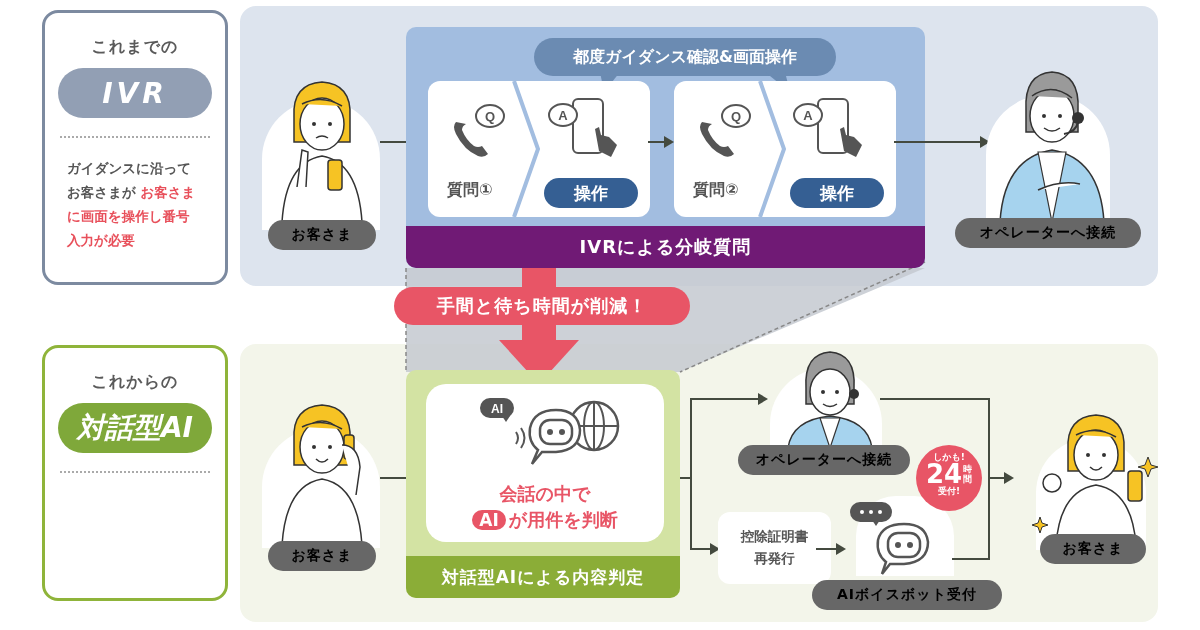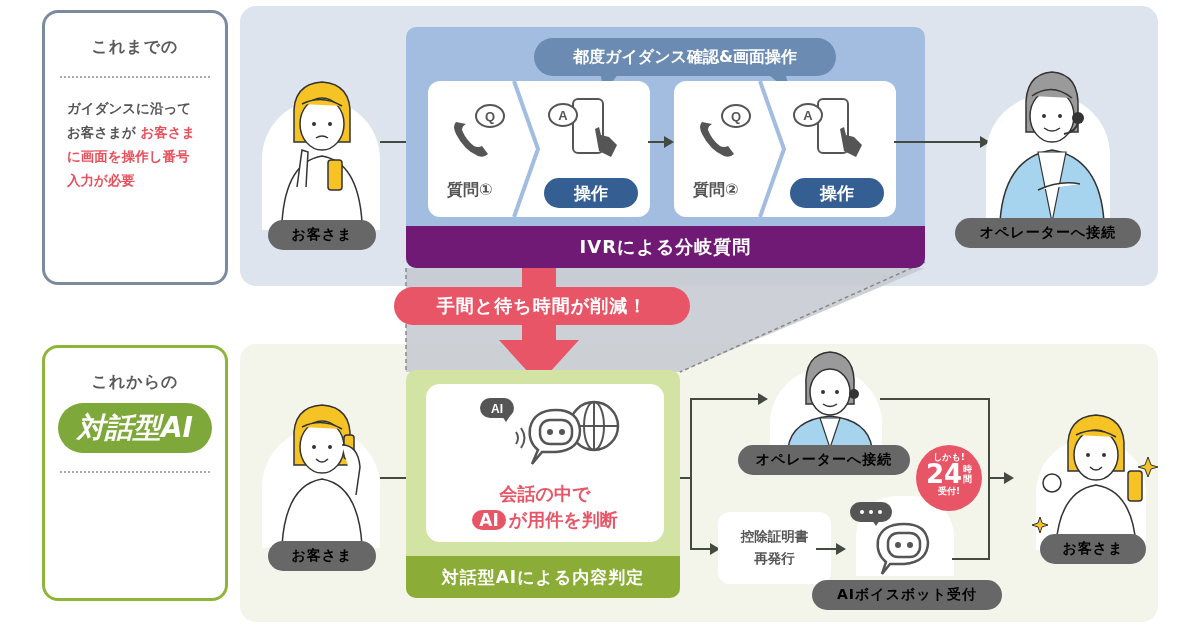--- a/index.html
+++ b/index.html
@@ -25,31 +25,32 @@
   .card{position:absolute;background:#fff;border-radius:12px}
   .qlabel{position:absolute;font-size:16px;font-weight:bold;color:#555}
   .opbtn{position:absolute;width:94px;height:30px;border-radius:15px;background:#355f93;color:#fff;font-size:17px;font-weight:bold;display:flex;align-items:center;justify-content:center}
   .arch{position:absolute;background:#fff;border-radius:60px 60px 0 0}
   .tag{position:absolute;height:30px;border-radius:15px;background:#676767;color:#000000;font-size:14px;font-weight:bold;display:flex;align-items:center;justify-content:center;padding:0 14px;white-space:nowrap;letter-spacing:1px}
   .line{position:absolute;background:#444a3f}
   .arrowhead{position:absolute;width:0;height:0;border-top:6px solid transparent;border-bottom:6px solid transparent;border-left:10px solid #444a3f}
   .cut{position:absolute;left:394px;top:287px;width:296px;height:38px;border-radius:19px;background:#e85566;color:#fff;font-size:18px;font-weight:bold;display:flex;align-items:center;justify-content:center;letter-spacing:1px}
   .ai-box{position:absolute;left:406px;top:370px;width:274px;height:228px;background:#d3e3a3;border-radius:10px;overflow:hidden}
   .ai-foot{position:absolute;left:0;bottom:0;width:100%;height:42px;background:#8bad37;color:#fff;font-size:17px;font-weight:bold;display:flex;align-items:center;justify-content:center;letter-spacing:1px}
-  .ai-card{position:absolute;left:20px;top:14px;width:238px;height:158px;background:#fff;border-radius:14px}
+  .ai-card{position:absolute;left:20px;top:14px;width:238px;height:158px;background:#fff;border-radius:20px}
   .ai-text{position:absolute;left:0;width:100%;text-align:center;color:#e85566;font-size:18px;font-weight:bold}
   .ai-chip{display:inline-block;background:#e85566;color:#fff;border-radius:12px;padding:0 7px;margin-right:3px;font-size:17px}
   .smallcard{position:absolute;left:718px;top:512px;width:113px;height:72px;background:#fff;border-radius:12px;color:#555;font-size:13.5px;font-weight:bold;text-align:center;line-height:22px;padding-top:13px}
   .badge24{position:absolute;left:916px;top:445px;width:66px;height:66px;border-radius:50%;background:#e85566;color:#fff;text-align:center}
 </style>
 </head>
 <body>
 
 <div class="side top">
   <div class="cap">これまでの</div>
+  <div class="pill">IVR</div>
   <div class="dots"></div>
   <div class="desc">
     <span>ガイダンスに沿って</span><br>
     <span>お客さまが </span><span class="red">お客さま</span><br>
     <span class="red">に画面を操作し番号</span><br>
     <span class="red">入力が必要</span>
   </div>
 </div>
 
 <div class="side bot">

